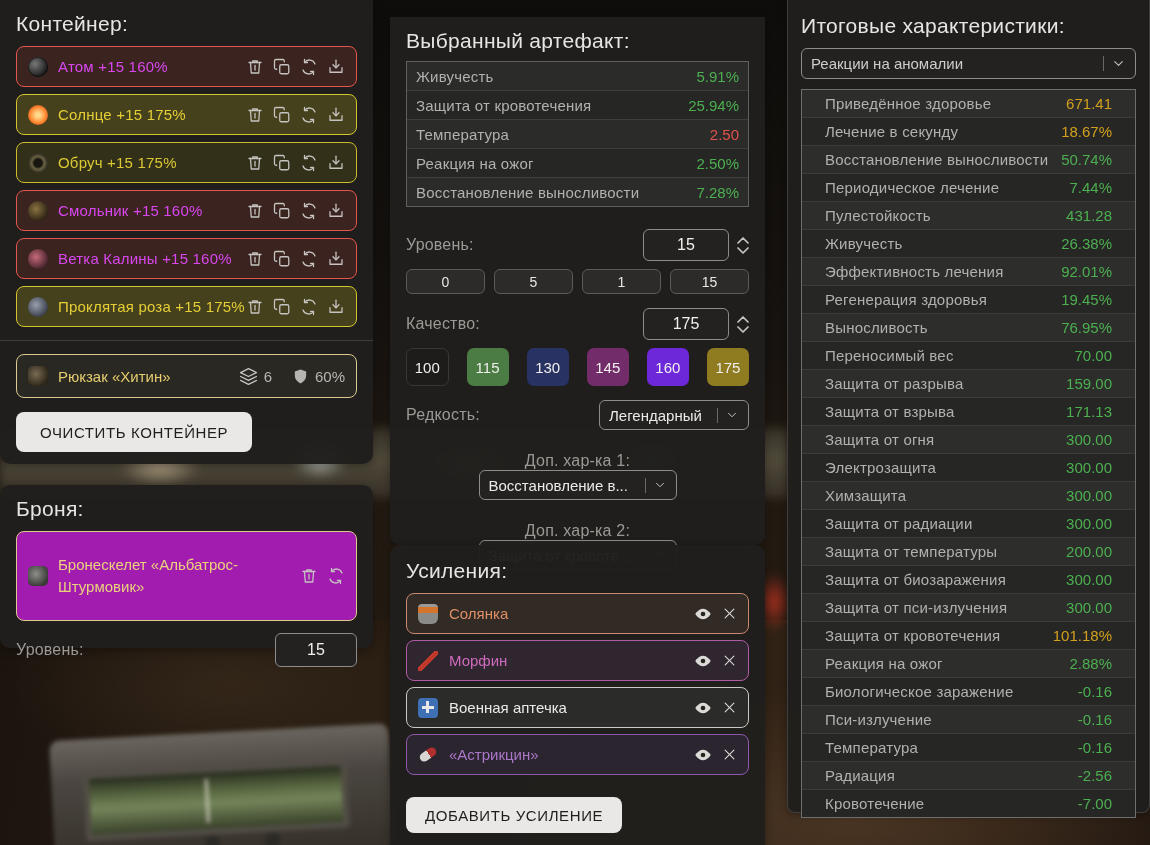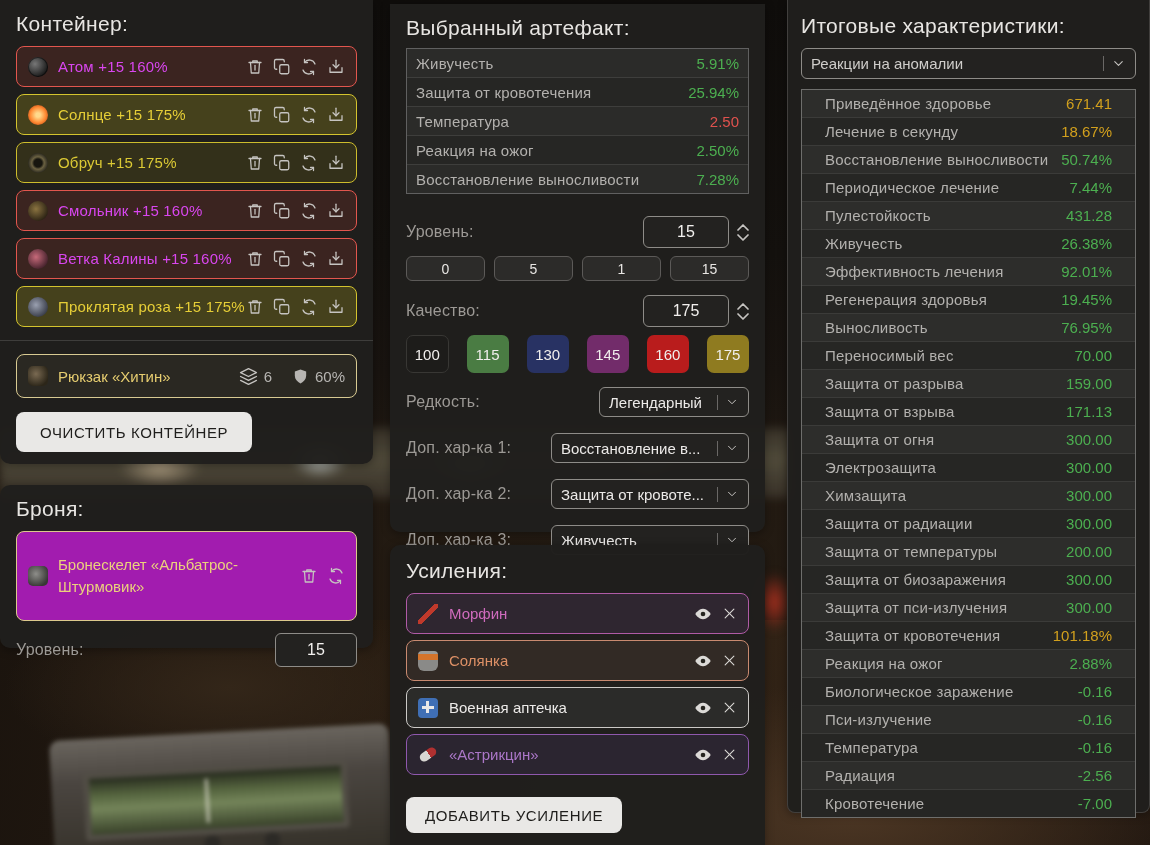--- a/index.html
+++ b/index.html
@@ -80,21 +80,21 @@
   
   .p-armor{left:0;top:485px;width:373px;height:163px;border-radius:10px;padding:12px 16px 0;box-sizing:border-box;}
   .p-armor .ptitle{margin-bottom:10px;}
   .armor-item{min-height:56px;border:1px solid #dcc98c;border-radius:8px;background:#a21caf;
     display:flex;align-items:center;padding:16px 11px;cursor:pointer;}
   .armor-item .alabel{font-size:15px;color:#ebd27c;margin-left:10px;line-height:1.45;width:190px;}
   .lvlrow{display:flex;align-items:center;justify-content:space-between;margin-top:12px;}
   .armor-lvl{width:76px;height:30px;}
 
   
-  .p-art{left:390px;top:4px;width:375px;height:528px;border-radius:0 0 10px 10px;padding:12px 16px 0;box-sizing:border-box;}
+  .p-art{left:390px;top:17px;width:375px;height:528px;border-radius:0 0 10px 10px;padding:12px 16px 0;box-sizing:border-box;}
   .p-art .ptitle{margin-bottom:8px;}
   .stat-table{border:1px solid #606060;}
   .srow{display:flex;justify-content:space-between;align-items:center;height:28px;padding:0 9px;background:#2b2b29;}
   .srow + .srow{border-top:1px solid #3e3e3c;}
   .srow:nth-child(even){background:#262624;}
   .srow .sl{font-size:15px;color:#b3b1ae;letter-spacing:.2px;}
   .srow .sv{font-size:15px;font-weight:500;}
   .sv[data-color="green"],.tv[data-color="green"]{color:#4caf50;}
   .sv[data-color="red"],.tv[data-color="red"]{color:#e0524e;}
   .sv[data-color="amber"],.tv[data-color="amber"]{color:#d2a01d;}
@@ -104,23 +104,23 @@
   .inrow .num-input{width:80px;height:28px;}
   .spin{display:flex;flex-direction:column;gap:3px;margin-left:8px;cursor:pointer;}
   .btnrow{display:flex;gap:9px;margin-top:8px;}
   .lvl-btn{flex:1;height:25px;background:#2c2b29;border:1px solid #5c5a58;border-radius:6px;
     color:#e8e6e3;font-family:inherit;font-size:14px;cursor:pointer;}
   .q-btn{width:50px;height:38px;border:none;border-radius:7px;color:#f0eeec;
     font-family:inherit;font-size:15px;cursor:pointer;margin-right:9px;}
   .q-btn:last-child{margin-right:0;}
   .q0{background:#1d1c1a;border:1px solid #383734;}
   .q1{background:#4a7c43;} .q2{background:#283263;} .q3{background:#722c6a;}
-  .q4{background:#b91c1c;} .q5{background:#8f7b20;}
+  .q4{background:#6d28d9;} .q5{background:#8f7b20;}
   .ddrow{display:flex;align-items:center;justify-content:space-between;margin-top:14px;}
-  .ddrow ~ .ddrow{margin-top:16px;}
+  .ddrow ~ .ddrow{margin-top:22px;flex-direction:column;}
   .dd{display:flex;align-items:center;height:30px;border:1px solid #8e8c88;border-radius:6px;
     background:#232220;padding:0 9px;cursor:pointer;box-sizing:border-box;}
   .dd .txt{font-size:15px;color:#eceae8;white-space:nowrap;overflow:hidden;flex:1;}
   .dd .sep{width:1px;height:15px;background:#6a6866;margin:0 7px 0 8px;flex:none;}
   .dd-rarity{width:150px;} .dd-extra{width:198px;}
 
   
   .p-boost{left:390px;top:545px;width:375px;height:300px;border-radius:10px 10px 0 0;padding:14px 16px 0;box-sizing:border-box;}
   .p-boost .ptitle{margin-bottom:10px;}
   .bitem{height:39px;border:1px solid;border-radius:8px;display:flex;align-items:center;
@@ -497,38 +497,38 @@
       <svg class="ico" width="14" height="14" viewBox="0 0 24 24">
           <polyline points="6 9 12 15 18 9"></polyline>
         </svg>
     </span>
   </div>
 </div>
 
 <div class="panel p-boost">
   <div class="ptitle">Усиления:</div>
 
+  <div class="bitem" data-color="orange">
+    <span class="bicon" data-icon="pot"></span>
+    <span class="blabel">Солянка</span>
+    <span class="acts">
+      <svg width="20" height="18" viewBox="0 0 24 24">
+          <path d="M12 5C6 5 1.7 12 1.7 12S6 19 12 19s10.3-7 10.3-7S18 5 12 5z" fill="#dcdad7"></path>
+          <circle cx="12" cy="12" r="3.1" fill="#25241f"></circle>
+        </svg>
+      <svg class="ico" width="15" height="15" viewBox="0 0 24 24" style="stroke:#dcdad7">
+          <line x1="5" y1="5" x2="19" y2="19"></line>
+          <line x1="19" y1="5" x2="5" y2="19"></line>
+        </svg>
+    </span>
+  </div>
+
   <div class="bitem" data-color="pink">
     <span class="bicon" data-icon="syringe"></span>
     <span class="blabel">Морфин</span>
-    <span class="acts">
-      <svg width="20" height="18" viewBox="0 0 24 24">
-          <path d="M12 5C6 5 1.7 12 1.7 12S6 19 12 19s10.3-7 10.3-7S18 5 12 5z" fill="#dcdad7"></path>
-          <circle cx="12" cy="12" r="3.1" fill="#25241f"></circle>
-        </svg>
-      <svg class="ico" width="15" height="15" viewBox="0 0 24 24" style="stroke:#dcdad7">
-          <line x1="5" y1="5" x2="19" y2="19"></line>
-          <line x1="19" y1="5" x2="5" y2="19"></line>
-        </svg>
-    </span>
-  </div>
-
-  <div class="bitem" data-color="orange">
-    <span class="bicon" data-icon="pot"></span>
-    <span class="blabel">Солянка</span>
     <span class="acts">
       <svg width="20" height="18" viewBox="0 0 24 24">
           <path d="M12 5C6 5 1.7 12 1.7 12S6 19 12 19s10.3-7 10.3-7S18 5 12 5z" fill="#dcdad7"></path>
           <circle cx="12" cy="12" r="3.1" fill="#25241f"></circle>
         </svg>
       <svg class="ico" width="15" height="15" viewBox="0 0 24 24" style="stroke:#dcdad7">
           <line x1="5" y1="5" x2="19" y2="19"></line>
           <line x1="19" y1="5" x2="5" y2="19"></line>
         </svg>
     </span>

